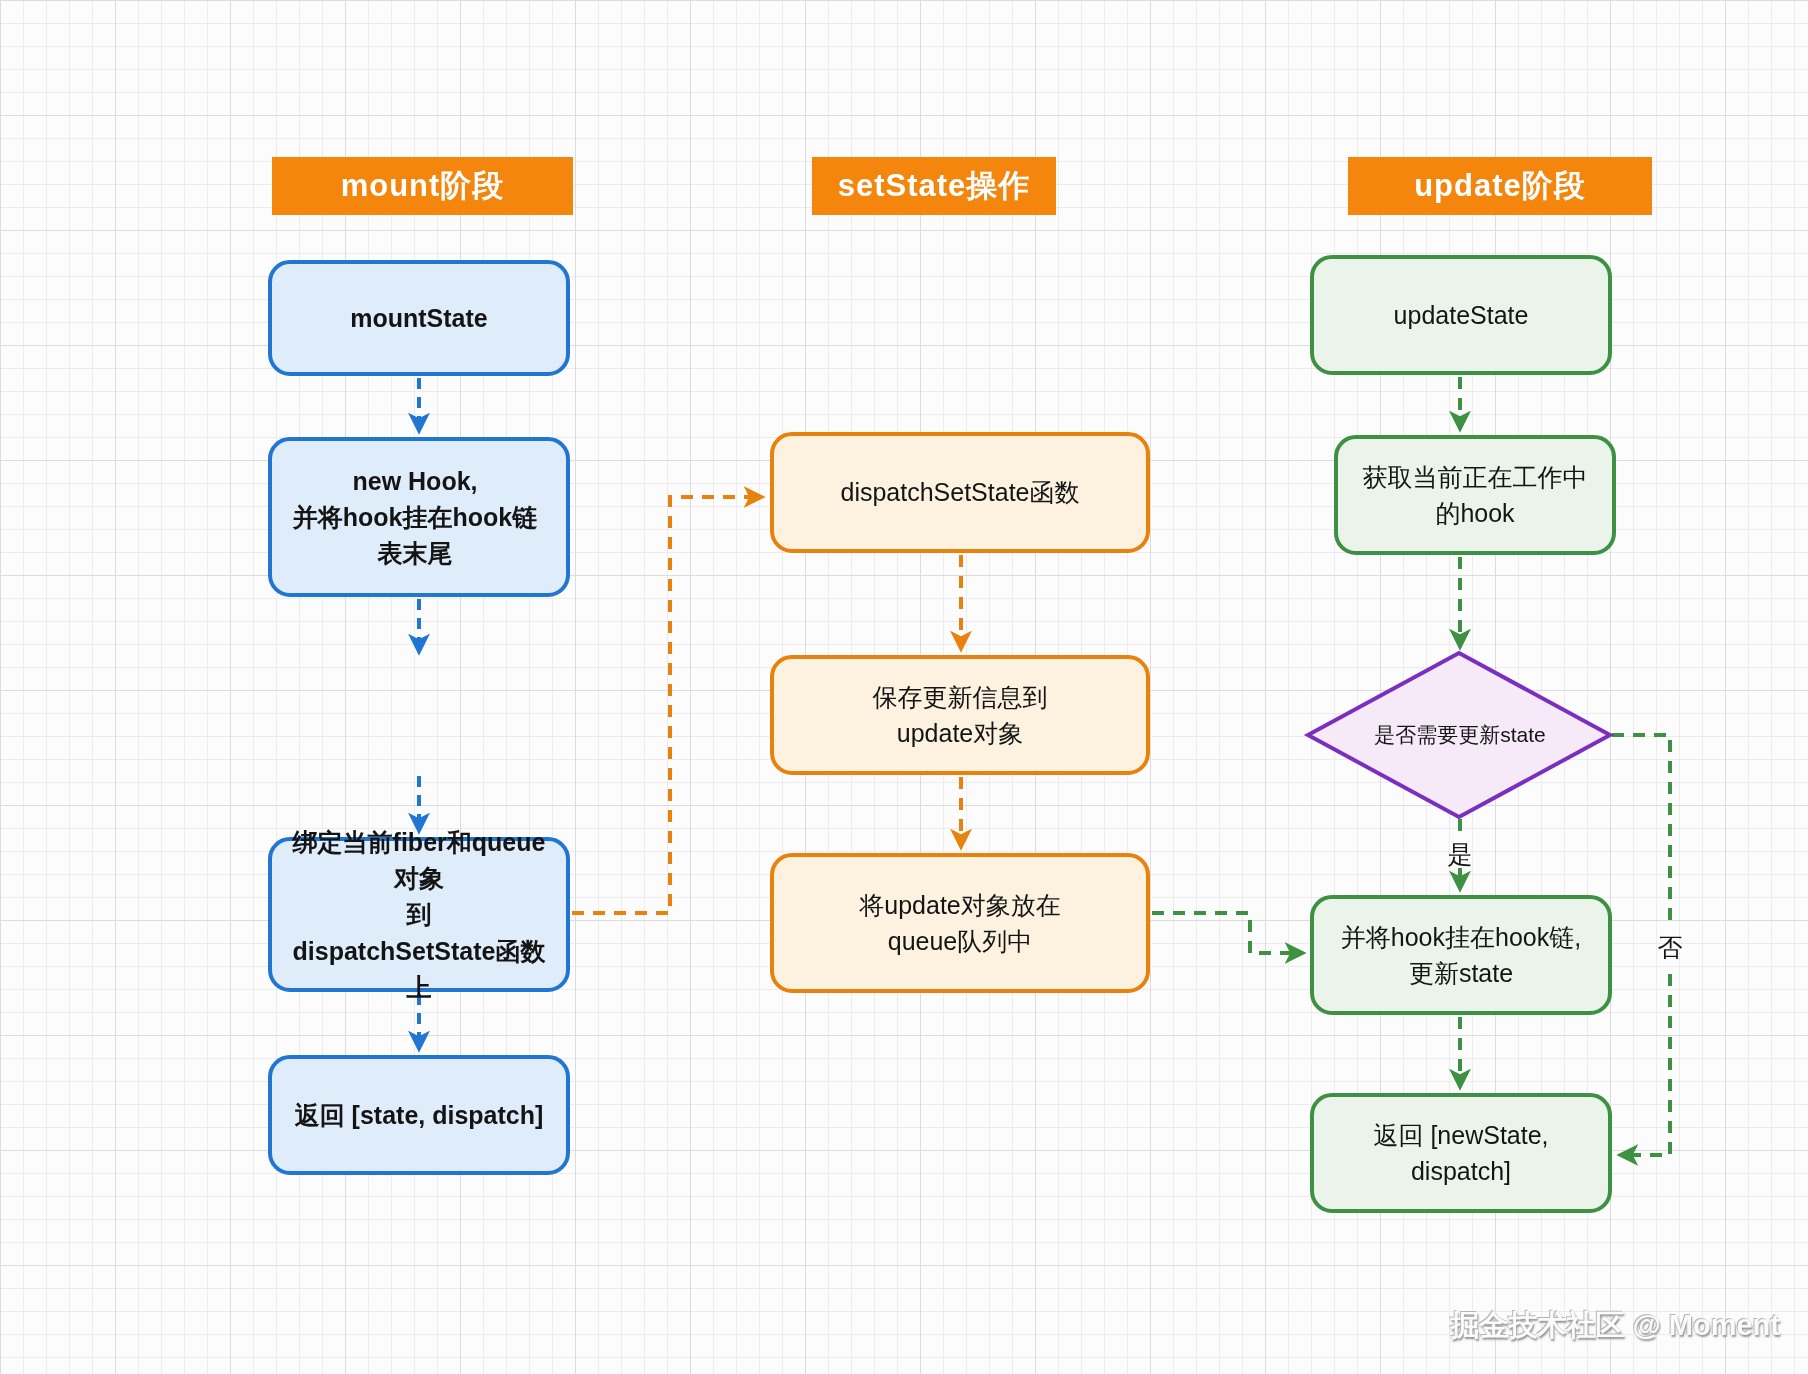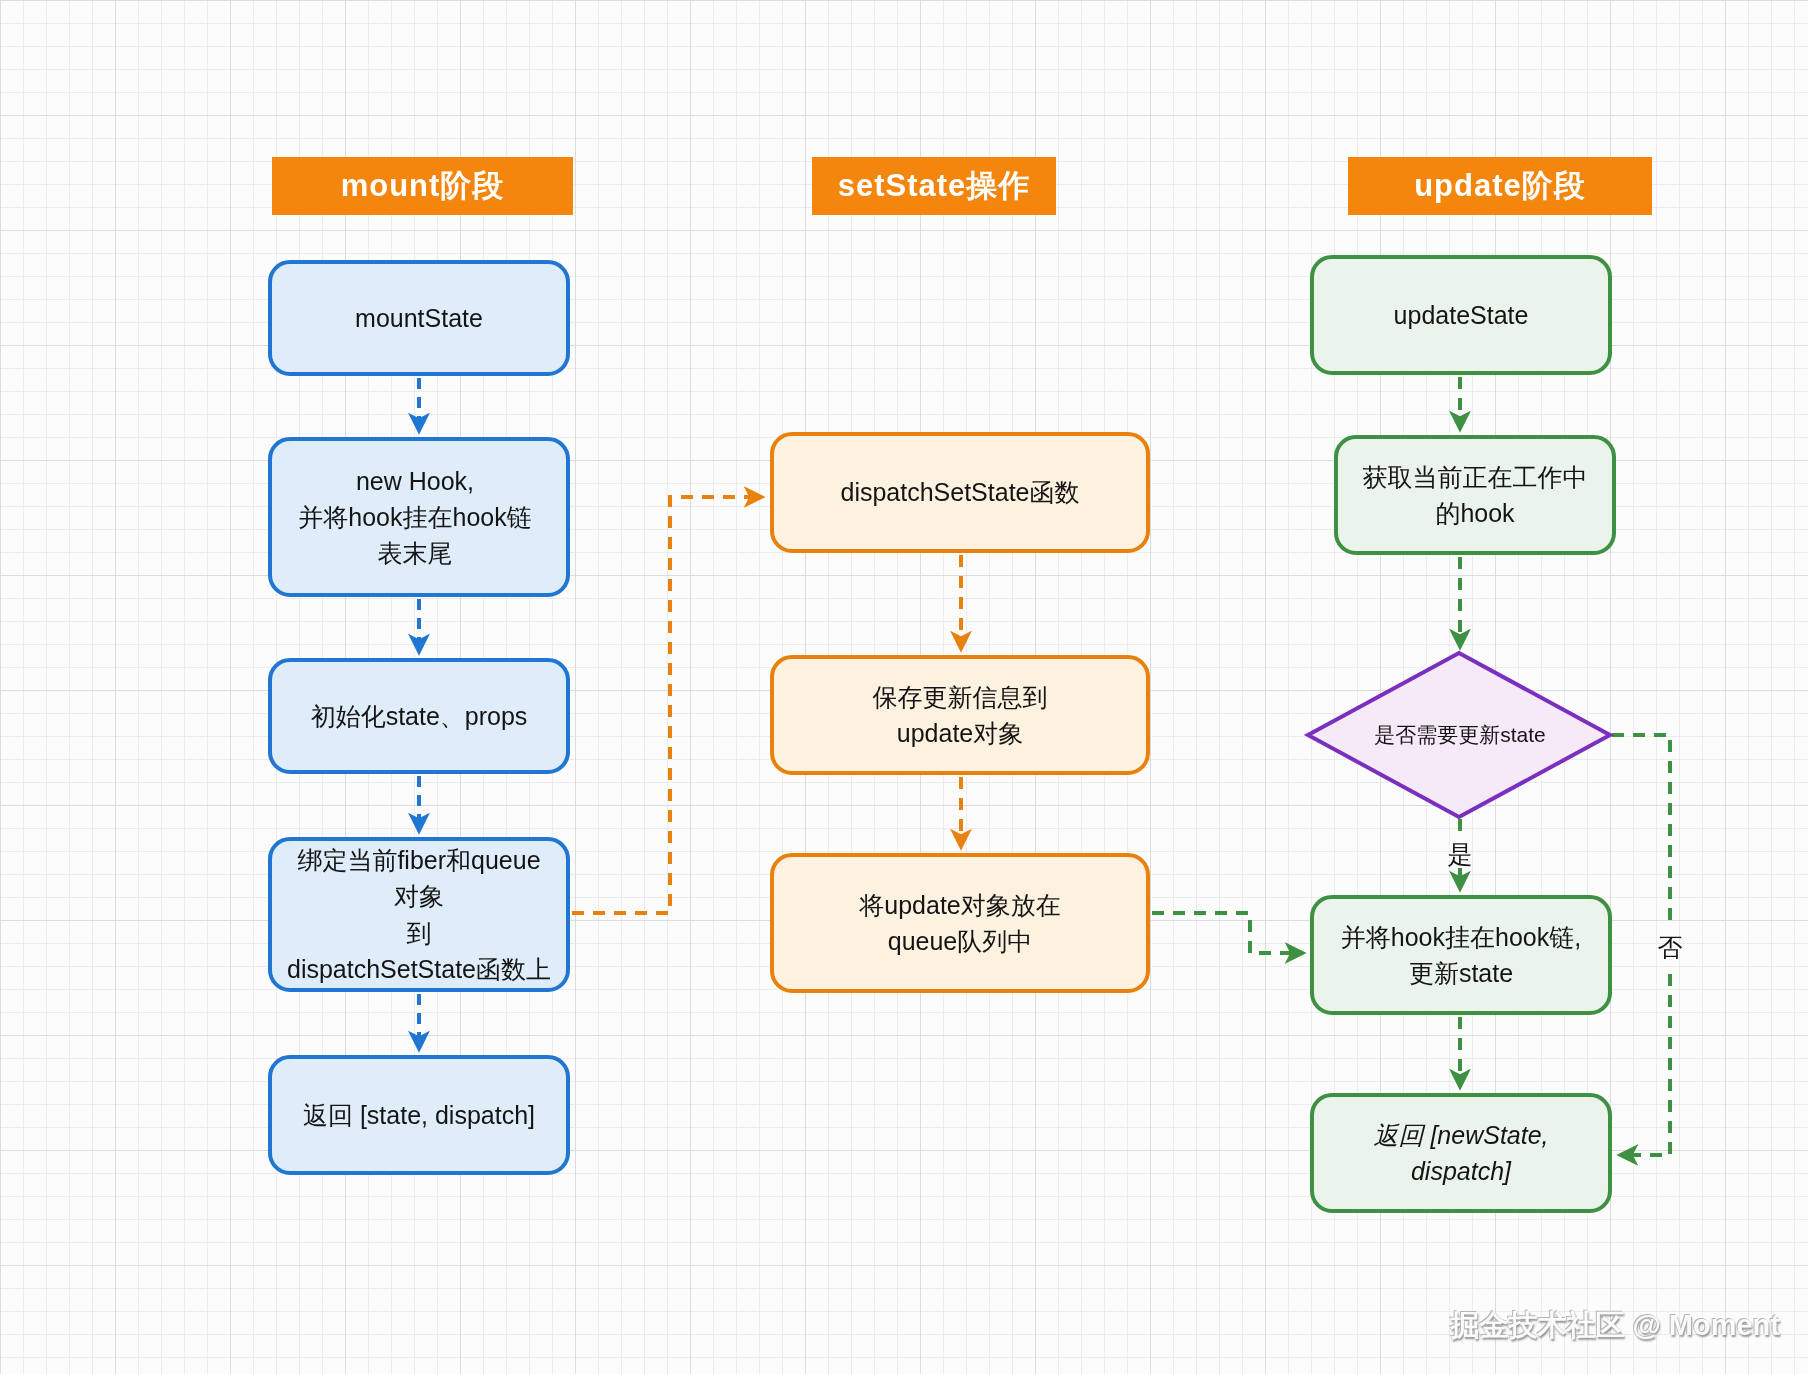--- a/index.html
+++ b/index.html
@@ -32,21 +32,21 @@
     position:absolute;
     box-sizing:border-box;
     border-radius:22px;
     border:4px solid transparent;
     display:flex;align-items:center;justify-content:center;
     text-align:center;
     font-size:25px;line-height:1.45;color:#141414;
     white-space:pre-line;
     padding:6px 14px;
   }
-  .node.blue{background:#DFEDFA;border-color:#2176D2;}
+  .node.blue{background:#DFEDFA;border-color:#2176D2;font-weight:bold;}
   .node.orange{background:#FDF2E0;border-color:#E8820E;}
   .node.green{background:#EAF4EA;border-color:#3E9142;}
   .decision-label{
     position:absolute;
     display:flex;align-items:center;justify-content:center;
     text-align:center;
     font-size:21px;color:#141414;
   }
   .edge-label{
     position:absolute;
@@ -108,38 +108,37 @@
   </svg>
 
   <div class="hdr" style="left:272px;top:157px;width:301px;">mount阶段</div>
   <div class="hdr" style="left:812px;top:157px;width:244px;">setState操作</div>
   <div class="hdr" style="left:1348px;top:157px;width:304px;">update阶段</div>
 
   <div class="node blue" style="left:268px;top:260px;width:302px;height:116px;">mountState</div>
   <div class="node blue" style="left:268px;top:437px;width:302px;height:160px;padding-left:6px;">new Hook,
 并将hook挂在hook链
 表末尾</div>
-  <div class="node blue" style="left:268px;top:658px;width:302px;height:116px;">初始化state、props</div>
   <div class="node blue" style="left:268px;top:837px;width:302px;height:155px;">绑定当前fiber和queue对象
 到
 dispatchSetState函数上</div>
   <div class="node blue" style="left:268px;top:1055px;width:302px;height:120px;">返回 [state, dispatch]</div>
 
   <div class="node orange" style="left:770px;top:432px;width:380px;height:121px;">dispatchSetState函数</div>
   <div class="node orange" style="left:770px;top:655px;width:380px;height:120px;">保存更新信息到
 update对象</div>
   <div class="node orange" style="left:770px;top:853px;width:380px;height:140px;">将update对象放在
 queue队列中</div>
 
   <div class="node green" style="left:1310px;top:255px;width:302px;height:120px;">updateState</div>
   <div class="node green" style="left:1310px;top:435px;width:282px;height:120px;margin-left:24px;">获取当前正在工作中
 的hook</div>
   <div class="node green" style="left:1310px;top:895px;width:302px;height:120px;">并将hook挂在hook链,
 更新state</div>
-  <div class="node green" style="left:1310px;top:1093px;width:302px;height:120px;font-style:italic;">返回 [newState, dispatch]</div>
+  <div class="node green" style="left:1310px;top:1093px;width:302px;height:120px;">返回 [newState, dispatch]</div>
 
   <div class="decision-label" style="left:1308px;top:715px;width:304px;height:40px;">是否需要更新state</div>
 
   <div class="edge-label" style="left:1438px;top:838px;width:44px;height:32px;">是</div>
   <div class="edge-label" style="left:1648px;top:931px;width:44px;height:32px;">否</div>
 
   <div class="watermark">掘金技术社区 @ Moment</div>
 
 </div>
 

